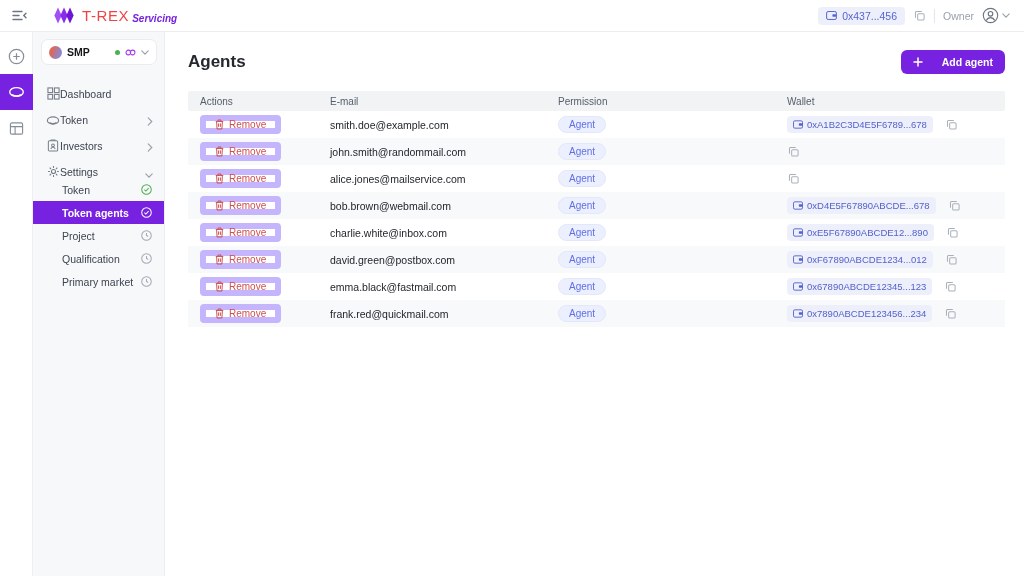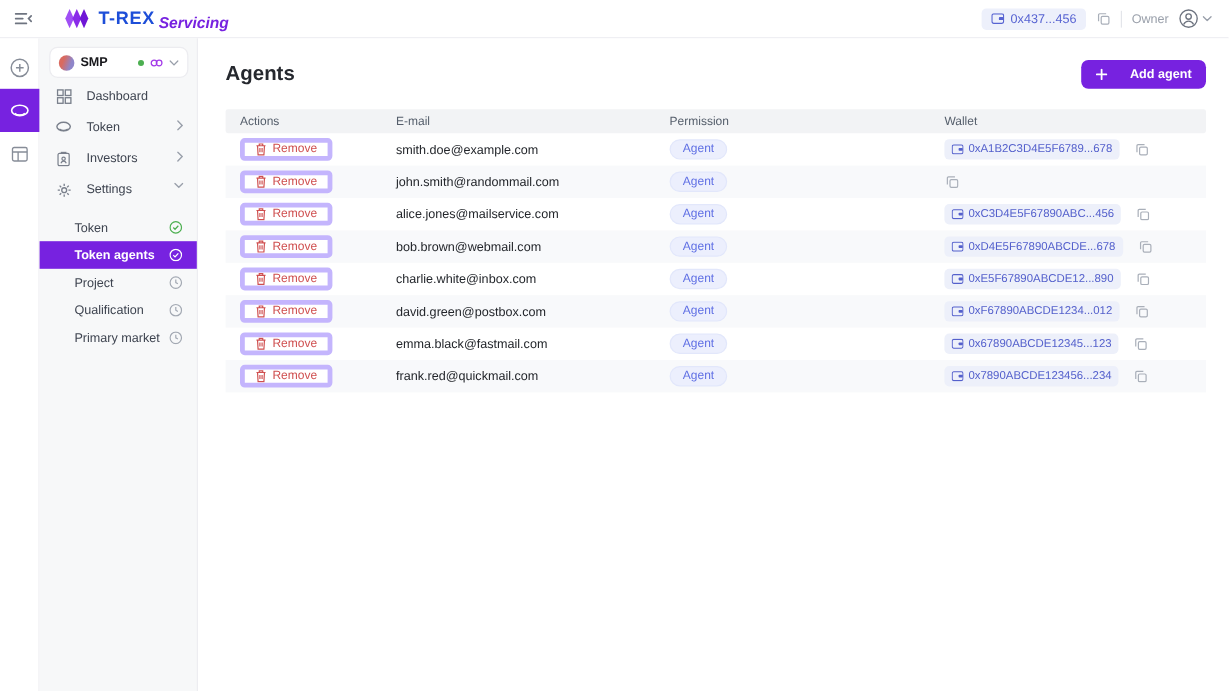--- a/index.html
+++ b/index.html
@@ -6,22 +6,22 @@
   *{box-sizing:border-box;}
   .app{width:1024px;height:576px;position:relative;overflow:hidden;background:#fff;
        font-family:"Liberation Sans",sans-serif;-webkit-font-smoothing:antialiased;}
 
   
   .topbar{height:32px;display:flex;justify-content:space-between;align-items:center;
           padding:0 14px 0 10px;border-bottom:1px solid #ECECF1;background:#fff;}
   .topbar-left{display:flex;align-items:center;}
   .icon-btn{background:none;border:none;padding:2px;display:flex;align-items:center;cursor:pointer;color:#6E7480;}
   .logo{display:flex;align-items:center;margin-left:24px;}
-  .brand{font-weight:700;font-size:15px;letter-spacing:.6px;color:#1d4ed8;margin-left:5px;}
-  .brand-suffix{color:#7722E0;font-style:italic;font-size:13px;font-weight:600;margin-left:3px;margin-top:5px;}
+  .brand{font-weight:400;font-size:15px;letter-spacing:.6px;color:#ef4444;margin-left:5px;}
+  .brand-suffix{color:#7722E0;font-style:italic;font-size:10px;font-weight:600;margin-left:3px;margin-top:5px;}
   .topbar-right{display:flex;align-items:center;gap:8px;margin-left:25px;}
   .wallet-chip{display:flex;align-items:center;gap:5px;height:18px;padding:0 8px;border:none;
                background:#EDF0FB;border-radius:4px;color:#5763D2;font-size:10.5px;cursor:pointer;
                font-family:"Liberation Sans",sans-serif;}
   .copy-btn{background:none;border:none;padding:1px;display:flex;color:#A9AFB9;cursor:pointer;}
   .vdiv{width:1px;height:14px;background:#E3E5EA;}
   .role{font-size:10.5px;color:#9AA0AB;}
   .account{background:none;border:none;display:flex;align-items:center;gap:3px;cursor:pointer;color:#6E7480;padding:0;}
 
   
@@ -34,21 +34,21 @@
             background:none;border:none;color:#878D98;cursor:pointer;padding:0;}
   .rail-btn.active{background:#7722E0;color:#fff;}
 
   
   .sidebar{width:132px;flex:0 0 132px;background:#F7F8F9;border-right:1px solid #EDEDF1;padding-top:7px;}
   .org{margin:0 8px 9px;width:116px;height:26px;background:#fff;border:1px solid #ECECF0;border-radius:7px;
        display:flex;align-items:center;gap:5px;padding:0 7px;cursor:pointer;font-family:"Liberation Sans",sans-serif;}
   .org-avatar{width:13px;height:13px;border-radius:50%;background:linear-gradient(110deg,#D96A5F 30%,#8F86C9 72%);flex:0 0 13px;}
   .org-name{font-size:10.5px;font-weight:700;color:#17171B;flex:1;text-align:left;}
   .org-dot{width:5px;height:5px;border-radius:50%;background:#4CAF50;flex:0 0 5px;}
-  .menu-item{height:26px;display:flex;align-items:flex-start;gap:12px;padding:0 11px 0 13px;
+  .menu-item{height:26px;display:flex;align-items:flex-end;gap:0;padding:0 11px 0 13px;
              font-size:10.5px;color:#3E4450;cursor:pointer;}
   .mi-icon{width:14px;display:flex;justify-content:center;color:#7A808C;flex:0 0 14px;}
   .spacer{flex:1;}
   .submenu-item{height:23px;display:flex;align-items:center;padding:0 12px 0 29px;font-size:10.5px;
                 color:#3E4450;cursor:pointer;}
   .submenu-item.active{background:#7722E0;color:#fff;font-weight:700;}
   .st-done{color:#4CAF50;display:flex;}
   .submenu-item.active .st-done{color:#fff;}
   .st-pending{color:#A3A9B3;display:flex;}
 
@@ -62,21 +62,21 @@
 
   
   .thead{display:grid;grid-template-columns:130px 228px 229px 1fr;background:#F2F3F5;height:20px;
          align-items:center;border-radius:2px;}
   .th{font-size:10px;color:#555E6B;padding-left:12px;font-weight:400;}
   .trow{display:grid;grid-template-columns:130px 228px 229px 1fr;height:27px;align-items:center;}
   .trow.alt{background:#F8F9FB;}
   .cell{padding-left:12px;display:flex;align-items:center;}
   .email-cell{font-size:10.5px;color:#23262B;}
   .remove-btn{display:inline-flex;align-items:center;gap:5px;height:19px;padding:0 9px;background:#fff;
-              border:4px solid #c4b5fd;border-radius:4px;color:#CF4F4F;font-size:10px;cursor:pointer;
+              border:6px solid #c4b5fd;border-radius:4px;color:#CF4F4F;font-size:10px;cursor:pointer;
               font-family:"Liberation Sans",sans-serif;}
   .agent-pill{display:inline-flex;align-items:center;height:17px;padding:0 10px;border-radius:9px;
               background:#ECEFFD;border:1px solid #E2E7FB;color:#5F6FE4;font-size:10px;}
   .wallet-cell{gap:12px;}
   .wallet-chip-sm{display:inline-flex;align-items:center;gap:4px;height:17px;padding:0 6px;border-radius:4px;
                   background:#EDF0FA;color:#5460CC;font-size:9.5px;cursor:pointer;border:none;
                   font-family:"Liberation Sans",sans-serif;}
 </style>
 </head>
 <body>
@@ -358,180 +358,173 @@
                     <path d="M4 4.8v3.8M6 4.8v3.8"></path>
                   </svg>
         <span>Remove</span>
       </button>
     </div>
     <div class="cell email-cell">alice.jones@mailservice.com</div>
     <div class="cell">
       <span class="agent-pill">Agent</span>
     </div>
     <div class="cell wallet-cell">
+      <button class="copy-btn">
+        <svg width="11" height="11" viewBox="0 0 12 12" fill="none" stroke="currentColor" stroke-width="1.1">
+                    <rect x="4" y="4" width="7" height="7" rx="1.2"></rect>
+                    <path d="M8.5 1.6H2.6a1 1 0 0 0-1 1v5.9"></path>
+                  </svg>
+      </button>
+    </div>
+  </div>
+
+  <div class="trow alt">
+    <div class="cell">
+      <button class="remove-btn">
+        <svg width="9" height="11" viewBox="0 0 10 12" fill="none" stroke="currentColor" stroke-width="1.1">
+                    <path d="M0.8 2.6h8.4M3.4 2.6V1h3.2v1.6M1.8 2.6l.5 8.4h5.4l.5-8.4"></path>
+                    <path d="M4 4.8v3.8M6 4.8v3.8"></path>
+                  </svg>
+        <span>Remove</span>
+      </button>
+    </div>
+    <div class="cell email-cell">bob.brown@webmail.com</div>
+    <div class="cell">
+      <span class="agent-pill">Agent</span>
+    </div>
+    <div class="cell wallet-cell">
       <button class="wallet-chip-sm">
         <svg width="10" height="9" viewBox="0 0 12 10" fill="none" stroke="currentColor" stroke-width="1.1">
                     <rect x="0.6" y="0.6" width="10.8" height="8.8" rx="1.6"></rect>
                     <rect x="7" y="3.6" width="4.2" height="2.8" rx="0.8" fill="currentColor" stroke="none"></rect>
                   </svg>
-        <span>0xC3D4E5F67890ABC...456</span>
-      </button>
-      <button class="copy-btn">
-        <svg width="11" height="11" viewBox="0 0 12 12" fill="none" stroke="currentColor" stroke-width="1.1">
-                    <rect x="4" y="4" width="7" height="7" rx="1.2"></rect>
-                    <path d="M8.5 1.6H2.6a1 1 0 0 0-1 1v5.9"></path>
-                  </svg>
-      </button>
-    </div>
-  </div>
-
-  <div class="trow alt">
-    <div class="cell">
-      <button class="remove-btn">
-        <svg width="9" height="11" viewBox="0 0 10 12" fill="none" stroke="currentColor" stroke-width="1.1">
-                    <path d="M0.8 2.6h8.4M3.4 2.6V1h3.2v1.6M1.8 2.6l.5 8.4h5.4l.5-8.4"></path>
-                    <path d="M4 4.8v3.8M6 4.8v3.8"></path>
-                  </svg>
-        <span>Remove</span>
-      </button>
-    </div>
-    <div class="cell email-cell">bob.brown@webmail.com</div>
+        <span>0xD4E5F67890ABCDE...678</span>
+      </button>
+      <button class="copy-btn">
+        <svg width="11" height="11" viewBox="0 0 12 12" fill="none" stroke="currentColor" stroke-width="1.1">
+                    <rect x="4" y="4" width="7" height="7" rx="1.2"></rect>
+                    <path d="M8.5 1.6H2.6a1 1 0 0 0-1 1v5.9"></path>
+                  </svg>
+      </button>
+    </div>
+  </div>
+
+  <div class="trow">
+    <div class="cell">
+      <button class="remove-btn">
+        <svg width="9" height="11" viewBox="0 0 10 12" fill="none" stroke="currentColor" stroke-width="1.1">
+                    <path d="M0.8 2.6h8.4M3.4 2.6V1h3.2v1.6M1.8 2.6l.5 8.4h5.4l.5-8.4"></path>
+                    <path d="M4 4.8v3.8M6 4.8v3.8"></path>
+                  </svg>
+        <span>Remove</span>
+      </button>
+    </div>
+    <div class="cell email-cell">charlie.white@inbox.com</div>
     <div class="cell">
       <span class="agent-pill">Agent</span>
     </div>
     <div class="cell wallet-cell">
       <button class="wallet-chip-sm">
         <svg width="10" height="9" viewBox="0 0 12 10" fill="none" stroke="currentColor" stroke-width="1.1">
                     <rect x="0.6" y="0.6" width="10.8" height="8.8" rx="1.6"></rect>
                     <rect x="7" y="3.6" width="4.2" height="2.8" rx="0.8" fill="currentColor" stroke="none"></rect>
                   </svg>
-        <span>0xD4E5F67890ABCDE...678</span>
-      </button>
-      <button class="copy-btn">
-        <svg width="11" height="11" viewBox="0 0 12 12" fill="none" stroke="currentColor" stroke-width="1.1">
-                    <rect x="4" y="4" width="7" height="7" rx="1.2"></rect>
-                    <path d="M8.5 1.6H2.6a1 1 0 0 0-1 1v5.9"></path>
-                  </svg>
-      </button>
-    </div>
-  </div>
-
-  <div class="trow">
-    <div class="cell">
-      <button class="remove-btn">
-        <svg width="9" height="11" viewBox="0 0 10 12" fill="none" stroke="currentColor" stroke-width="1.1">
-                    <path d="M0.8 2.6h8.4M3.4 2.6V1h3.2v1.6M1.8 2.6l.5 8.4h5.4l.5-8.4"></path>
-                    <path d="M4 4.8v3.8M6 4.8v3.8"></path>
-                  </svg>
-        <span>Remove</span>
-      </button>
-    </div>
-    <div class="cell email-cell">charlie.white@inbox.com</div>
+        <span>0xE5F67890ABCDE12...890</span>
+      </button>
+      <button class="copy-btn">
+        <svg width="11" height="11" viewBox="0 0 12 12" fill="none" stroke="currentColor" stroke-width="1.1">
+                    <rect x="4" y="4" width="7" height="7" rx="1.2"></rect>
+                    <path d="M8.5 1.6H2.6a1 1 0 0 0-1 1v5.9"></path>
+                  </svg>
+      </button>
+    </div>
+  </div>
+
+  <div class="trow alt">
+    <div class="cell">
+      <button class="remove-btn">
+        <svg width="9" height="11" viewBox="0 0 10 12" fill="none" stroke="currentColor" stroke-width="1.1">
+                    <path d="M0.8 2.6h8.4M3.4 2.6V1h3.2v1.6M1.8 2.6l.5 8.4h5.4l.5-8.4"></path>
+                    <path d="M4 4.8v3.8M6 4.8v3.8"></path>
+                  </svg>
+        <span>Remove</span>
+      </button>
+    </div>
+    <div class="cell email-cell">david.green@postbox.com</div>
     <div class="cell">
       <span class="agent-pill">Agent</span>
     </div>
     <div class="cell wallet-cell">
       <button class="wallet-chip-sm">
         <svg width="10" height="9" viewBox="0 0 12 10" fill="none" stroke="currentColor" stroke-width="1.1">
                     <rect x="0.6" y="0.6" width="10.8" height="8.8" rx="1.6"></rect>
                     <rect x="7" y="3.6" width="4.2" height="2.8" rx="0.8" fill="currentColor" stroke="none"></rect>
                   </svg>
-        <span>0xE5F67890ABCDE12...890</span>
-      </button>
-      <button class="copy-btn">
-        <svg width="11" height="11" viewBox="0 0 12 12" fill="none" stroke="currentColor" stroke-width="1.1">
-                    <rect x="4" y="4" width="7" height="7" rx="1.2"></rect>
-                    <path d="M8.5 1.6H2.6a1 1 0 0 0-1 1v5.9"></path>
-                  </svg>
-      </button>
-    </div>
-  </div>
-
-  <div class="trow alt">
-    <div class="cell">
-      <button class="remove-btn">
-        <svg width="9" height="11" viewBox="0 0 10 12" fill="none" stroke="currentColor" stroke-width="1.1">
-                    <path d="M0.8 2.6h8.4M3.4 2.6V1h3.2v1.6M1.8 2.6l.5 8.4h5.4l.5-8.4"></path>
-                    <path d="M4 4.8v3.8M6 4.8v3.8"></path>
-                  </svg>
-        <span>Remove</span>
-      </button>
-    </div>
-    <div class="cell email-cell">david.green@postbox.com</div>
+        <span>0xF67890ABCDE1234...012</span>
+      </button>
+      <button class="copy-btn">
+        <svg width="11" height="11" viewBox="0 0 12 12" fill="none" stroke="currentColor" stroke-width="1.1">
+                    <rect x="4" y="4" width="7" height="7" rx="1.2"></rect>
+                    <path d="M8.5 1.6H2.6a1 1 0 0 0-1 1v5.9"></path>
+                  </svg>
+      </button>
+    </div>
+  </div>
+
+  <div class="trow">
+    <div class="cell">
+      <button class="remove-btn">
+        <svg width="9" height="11" viewBox="0 0 10 12" fill="none" stroke="currentColor" stroke-width="1.1">
+                    <path d="M0.8 2.6h8.4M3.4 2.6V1h3.2v1.6M1.8 2.6l.5 8.4h5.4l.5-8.4"></path>
+                    <path d="M4 4.8v3.8M6 4.8v3.8"></path>
+                  </svg>
+        <span>Remove</span>
+      </button>
+    </div>
+    <div class="cell email-cell">emma.black@fastmail.com</div>
     <div class="cell">
       <span class="agent-pill">Agent</span>
     </div>
     <div class="cell wallet-cell">
       <button class="wallet-chip-sm">
         <svg width="10" height="9" viewBox="0 0 12 10" fill="none" stroke="currentColor" stroke-width="1.1">
                     <rect x="0.6" y="0.6" width="10.8" height="8.8" rx="1.6"></rect>
                     <rect x="7" y="3.6" width="4.2" height="2.8" rx="0.8" fill="currentColor" stroke="none"></rect>
                   </svg>
-        <span>0xF67890ABCDE1234...012</span>
-      </button>
-      <button class="copy-btn">
-        <svg width="11" height="11" viewBox="0 0 12 12" fill="none" stroke="currentColor" stroke-width="1.1">
-                    <rect x="4" y="4" width="7" height="7" rx="1.2"></rect>
-                    <path d="M8.5 1.6H2.6a1 1 0 0 0-1 1v5.9"></path>
-                  </svg>
-      </button>
-    </div>
-  </div>
-
-  <div class="trow">
-    <div class="cell">
-      <button class="remove-btn">
-        <svg width="9" height="11" viewBox="0 0 10 12" fill="none" stroke="currentColor" stroke-width="1.1">
-                    <path d="M0.8 2.6h8.4M3.4 2.6V1h3.2v1.6M1.8 2.6l.5 8.4h5.4l.5-8.4"></path>
-                    <path d="M4 4.8v3.8M6 4.8v3.8"></path>
-                  </svg>
-        <span>Remove</span>
-      </button>
-    </div>
-    <div class="cell email-cell">emma.black@fastmail.com</div>
+        <span>0x67890ABCDE12345...123</span>
+      </button>
+      <button class="copy-btn">
+        <svg width="11" height="11" viewBox="0 0 12 12" fill="none" stroke="currentColor" stroke-width="1.1">
+                    <rect x="4" y="4" width="7" height="7" rx="1.2"></rect>
+                    <path d="M8.5 1.6H2.6a1 1 0 0 0-1 1v5.9"></path>
+                  </svg>
+      </button>
+    </div>
+  </div>
+
+  <div class="trow alt">
+    <div class="cell">
+      <button class="remove-btn">
+        <svg width="9" height="11" viewBox="0 0 10 12" fill="none" stroke="currentColor" stroke-width="1.1">
+                    <path d="M0.8 2.6h8.4M3.4 2.6V1h3.2v1.6M1.8 2.6l.5 8.4h5.4l.5-8.4"></path>
+                    <path d="M4 4.8v3.8M6 4.8v3.8"></path>
+                  </svg>
+        <span>Remove</span>
+      </button>
+    </div>
+    <div class="cell email-cell">frank.red@quickmail.com</div>
     <div class="cell">
       <span class="agent-pill">Agent</span>
     </div>
     <div class="cell wallet-cell">
       <button class="wallet-chip-sm">
         <svg width="10" height="9" viewBox="0 0 12 10" fill="none" stroke="currentColor" stroke-width="1.1">
                     <rect x="0.6" y="0.6" width="10.8" height="8.8" rx="1.6"></rect>
                     <rect x="7" y="3.6" width="4.2" height="2.8" rx="0.8" fill="currentColor" stroke="none"></rect>
                   </svg>
-        <span>0x67890ABCDE12345...123</span>
-      </button>
-      <button class="copy-btn">
-        <svg width="11" height="11" viewBox="0 0 12 12" fill="none" stroke="currentColor" stroke-width="1.1">
-                    <rect x="4" y="4" width="7" height="7" rx="1.2"></rect>
-                    <path d="M8.5 1.6H2.6a1 1 0 0 0-1 1v5.9"></path>
-                  </svg>
-      </button>
-    </div>
-  </div>
-
-  <div class="trow alt">
-    <div class="cell">
-      <button class="remove-btn">
-        <svg width="9" height="11" viewBox="0 0 10 12" fill="none" stroke="currentColor" stroke-width="1.1">
-                    <path d="M0.8 2.6h8.4M3.4 2.6V1h3.2v1.6M1.8 2.6l.5 8.4h5.4l.5-8.4"></path>
-                    <path d="M4 4.8v3.8M6 4.8v3.8"></path>
-                  </svg>
-        <span>Remove</span>
-      </button>
-    </div>
-    <div class="cell email-cell">frank.red@quickmail.com</div>
-    <div class="cell">
-      <span class="agent-pill">Agent</span>
-    </div>
-    <div class="cell wallet-cell">
-      <button class="wallet-chip-sm">
-        <svg width="10" height="9" viewBox="0 0 12 10" fill="none" stroke="currentColor" stroke-width="1.1">
-                    <rect x="0.6" y="0.6" width="10.8" height="8.8" rx="1.6"></rect>
-                    <rect x="7" y="3.6" width="4.2" height="2.8" rx="0.8" fill="currentColor" stroke="none"></rect>
-                  </svg>
         <span>0x7890ABCDE123456...234</span>
       </button>
       <button class="copy-btn">
         <svg width="11" height="11" viewBox="0 0 12 12" fill="none" stroke="currentColor" stroke-width="1.1">
                     <rect x="4" y="4" width="7" height="7" rx="1.2"></rect>
                     <path d="M8.5 1.6H2.6a1 1 0 0 0-1 1v5.9"></path>
                   </svg>
       </button>
     </div>
   </div>

